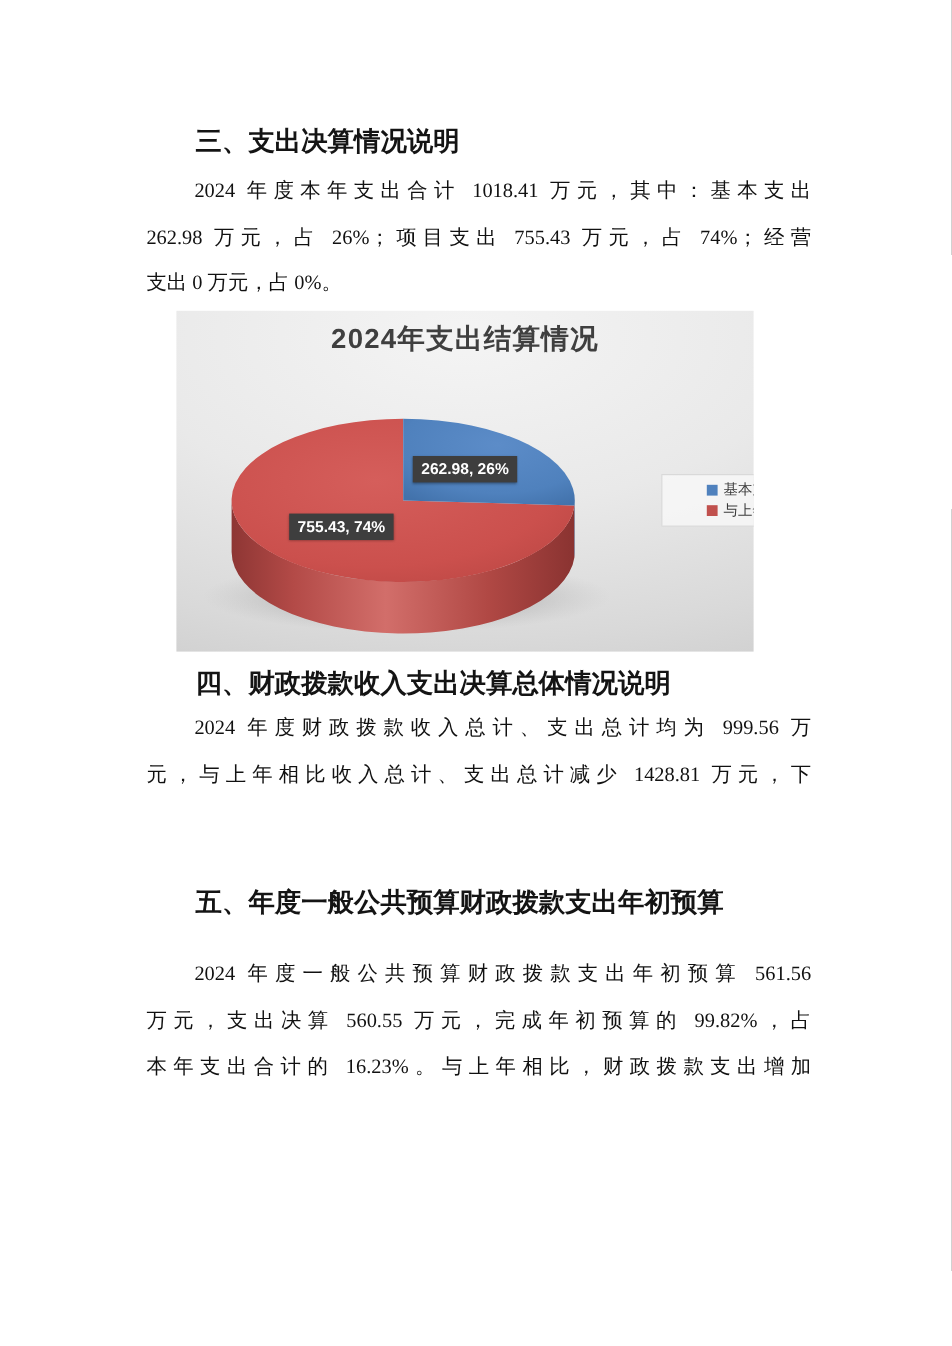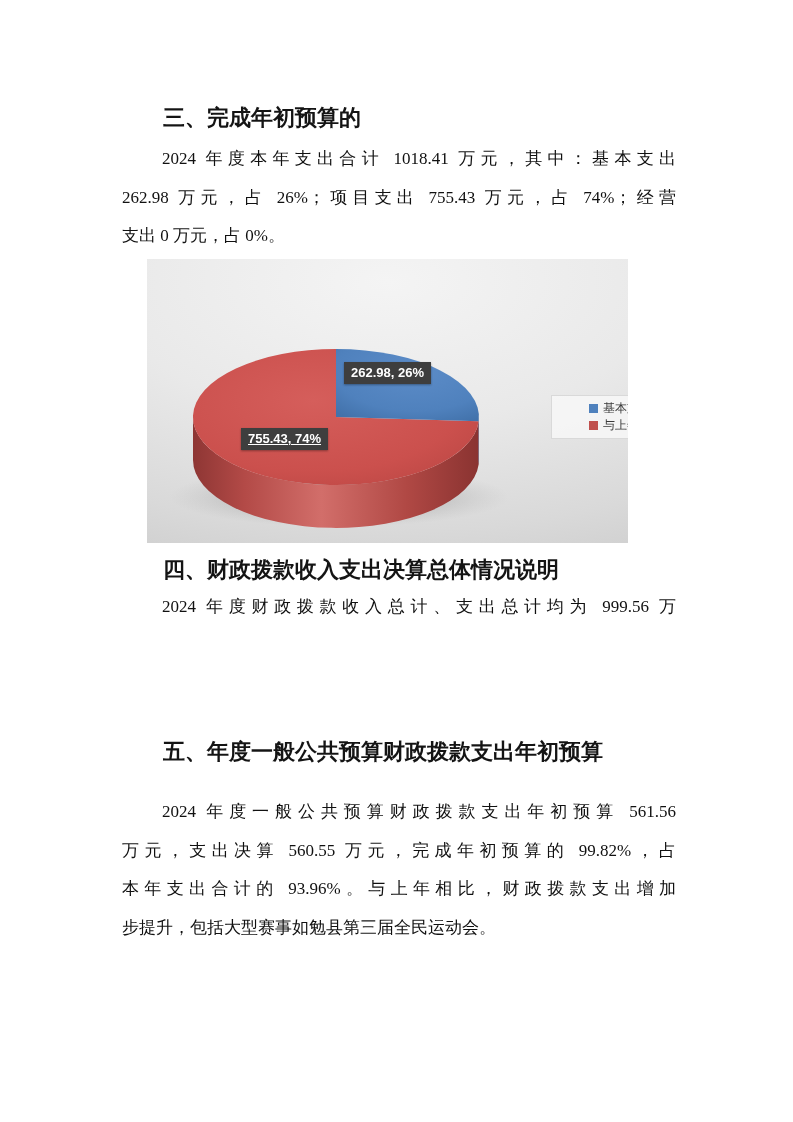--- a/index.html
+++ b/index.html
@@ -38,40 +38,40 @@
     font-weight:bold; font-size:23px; color:#3f3f3f; letter-spacing:1px;
   }
   .chart svg { position:absolute; left:0; top:0; }
   .slice-label {
     position:absolute; background:#3e3e3e; color:#ffffff;
     font-family:"Liberation Sans","DejaVu Sans",sans-serif;
     font-weight:bold; font-size:13px; line-height:16px;
     padding:3px 7px; white-space:nowrap;
     box-shadow:0 1px 2px rgba(0,0,0,0.35);
   }
-  .label-basic { left:197px; top:103px; }
-  .label-project { left:94px; top:169px;text-decoration:underline; }
+  .label-basic { left:197px; top:121px; }
+  .label-project { left:94px; top:169px; }
   .legend {
     position:absolute; left:404px; top:136px; width:80px;
     background:rgba(250,250,250,0.75); border:1px solid rgba(210,210,210,0.8);
     padding:4px 5px; box-sizing:border-box;
   }
   .legend-item { display:flex; align-items:center; height:17px;margin-left:32px; }
   .legend-swatch { width:9px; height:9px; margin-right:5px; flex:0 0 auto; }
   .legend-label {
     font-family:"Liberation Sans","DejaVu Sans",sans-serif;
     font-size:12px; color:#3a3a3a; white-space:nowrap;
   }
 </style>
 </head>
 <body>
 
 <div class="page">
 
-  <div class="sec-heading" style="top:99px">三、完成年初预算的</div>
+  <div class="sec-heading" style="top:99px">三、支出决算情况说明</div>
   <div class="para" style="top:140px">
     <div class="line indent">2024 年度本年支出合计 1018.41 万元，其中：基本支出</div>
     <div class="line">262.98 万元，占 26%；项目支出 755.43 万元，占 74%；经营</div>
     <div class="line last">支出 0 万元，占 0%。</div>
   </div>
 
   <div class="chart">
     <svg width="481" height="284" viewBox="0 0 481 284">
       <defs>
         <radialGradient id="shadowGrad" cx="50%" cy="50%" r="50%">
@@ -101,40 +101,41 @@
       <ellipse cx="192" cy="238" rx="170" ry="30" fill="url(#shadowGrad)"></ellipse>
 
       <path d="M331.7,162.3 A143,68 0 0 1 46,158 L46,201 A143,68 0 0 0 331.7,205.3 Z" fill="url(#redSideGrad)"></path>
 
       <path d="M332,158 A143,68 0 0 1 331.7,162.3 L331.7,205.3 A143,68 0 0 0 332,201 Z" fill="#3c6da3"></path>
 
       <path d="M189,158 L331.7,162.3 A143,68 0 1 1 189,90 Z" fill="url(#redTopGrad)"></path>
 
       <path d="M189,158 L189,90 A143,68 0 0 1 331.7,162.3 Z" fill="url(#blueTopGrad)"></path>
     </svg>
+    <div class="chart-title">2024年支出结算情况</div>
     <div class="slice-label label-basic">262.98, 26%</div>
     <div class="slice-label label-project">755.43, 74%</div>
     <div class="legend">
       <div class="legend-item">
         <span class="legend-swatch" style="background:#4F81BD"></span>
         <span class="legend-label">基本支出</span>
       </div>
       <div class="legend-item">
         <span class="legend-swatch" style="background:#C0504D"></span>
         <span class="legend-label">与上年相比</span>
       </div>
     </div>
   </div>
 
   <div class="sec-heading" style="top:551px">四、财政拨款收入支出决算总体情况说明</div>
   <div class="para" style="top:588px">
     <div class="line indent">2024 年度财政拨款收入总计、支出总计均为 999.56 万</div>
+    <div class="line">元，与上年相比收入总计、支出总计减少 1428.81 万元，下</div>
   </div>
 
   <div class="sec-heading" style="top:733px">五、年度一般公共预算财政拨款支出年初预算</div>
   <div class="para" style="top:793px">
     <div class="line indent">2024 年度一般公共预算财政拨款支出年初预算 561.56</div>
     <div class="line">万元，支出决算 560.55 万元，完成年初预算的 99.82%，占</div>
-    <div class="line">本年支出合计的 93.96%。与上年相比，财政拨款支出增加</div>
-    <div class="line last">步提升，包括大型赛事如勉县第三届全民运动会。</div>
+    <div class="line">本年支出合计的 16.23%。与上年相比，财政拨款支出增加</div>
   </div>
 
 </div>
 
 </body></html>

